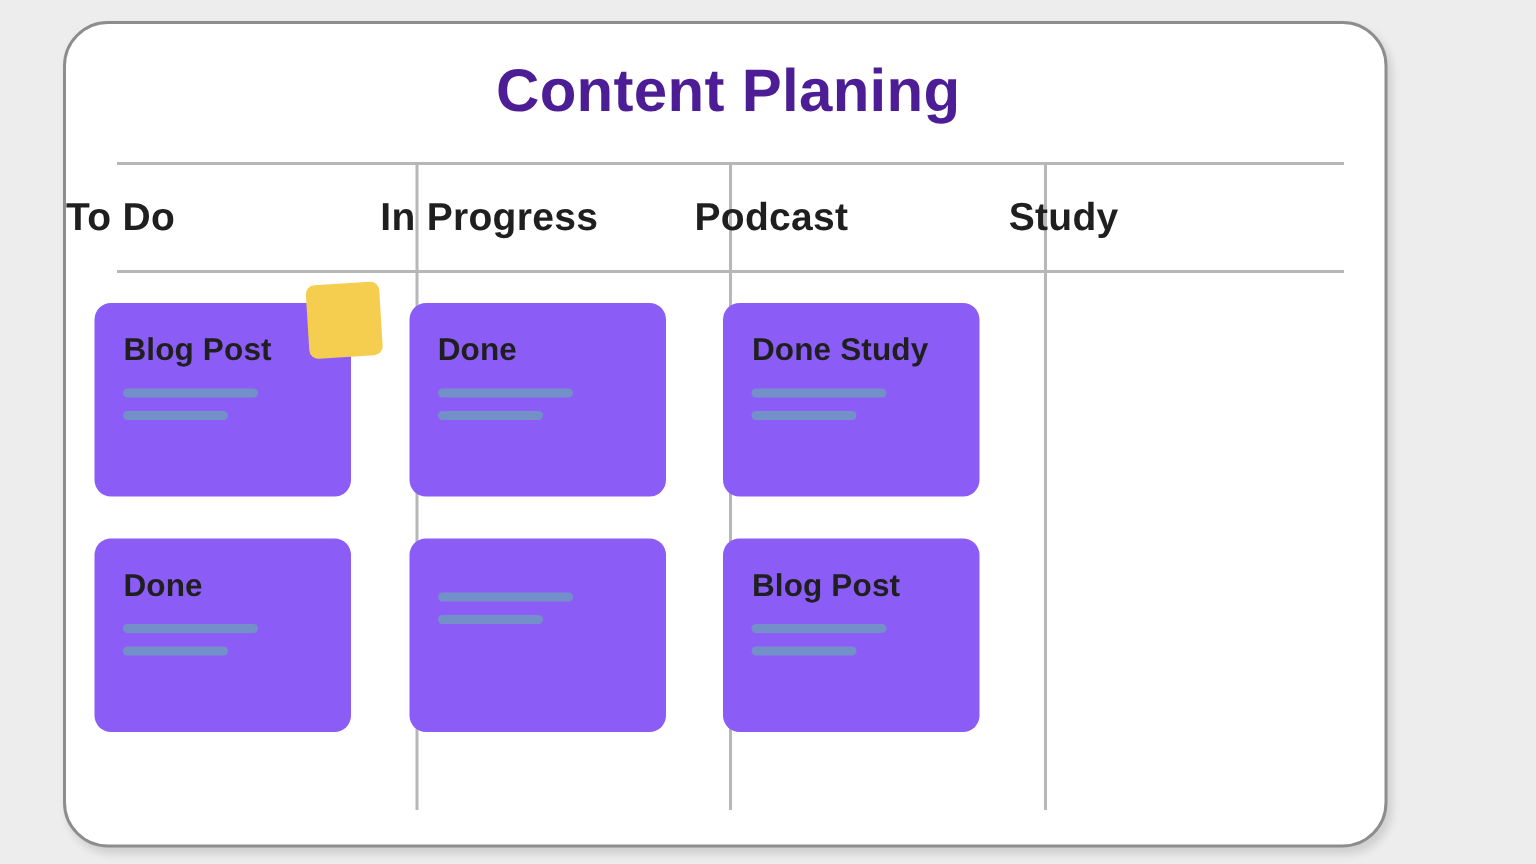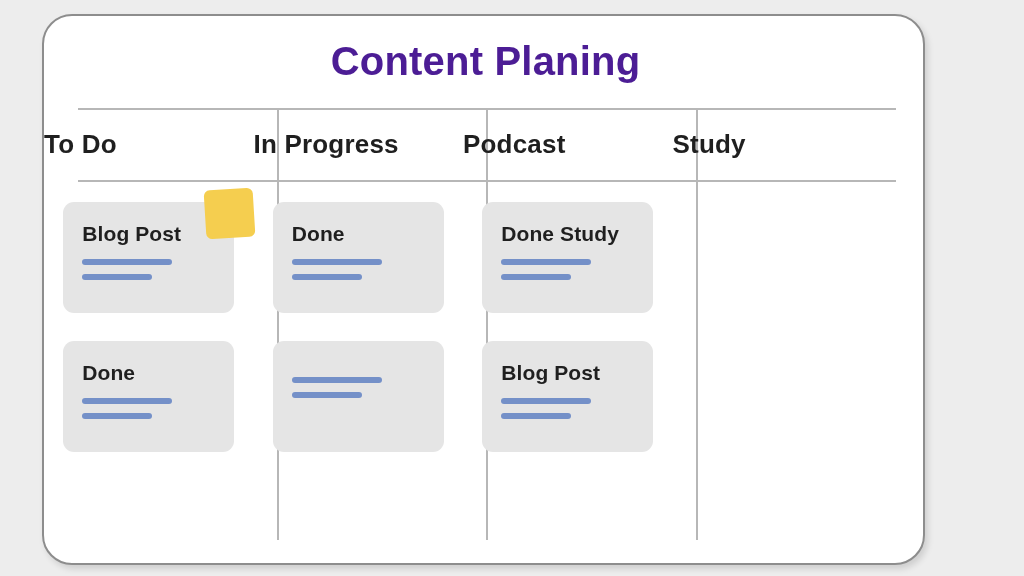--- a/index.html
+++ b/index.html
@@ -107,22 +107,22 @@
     width: 100%;
     display: flex;
     flex-direction: column;
     align-items: center;
   }
 
   
   .card {
     position: relative;
     width: 171px;
-    height: 111px;
-    background: #e5e5e5;
+    height: 129px;
+    background: #8b5cf6;
     border-radius: 11px;
     box-sizing: border-box;
     padding: 21px 0 0 19px;
     margin-bottom: 28px;
   }
 
   .card-title {
     font-size: 21px;
     font-weight: bold;
     color: #1f1f1f;

